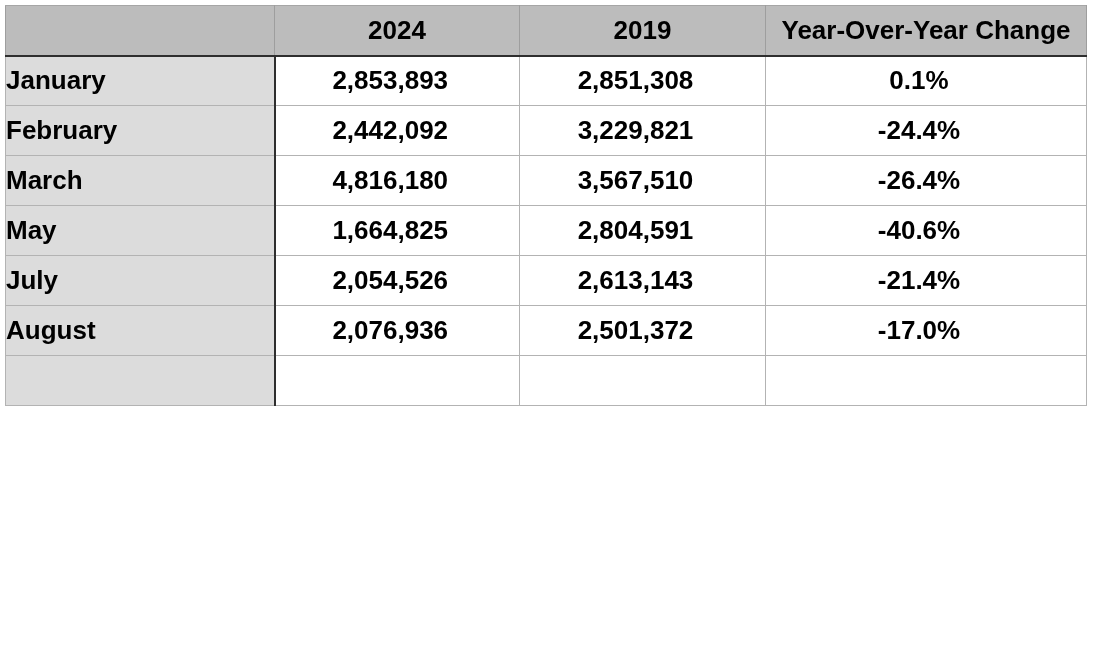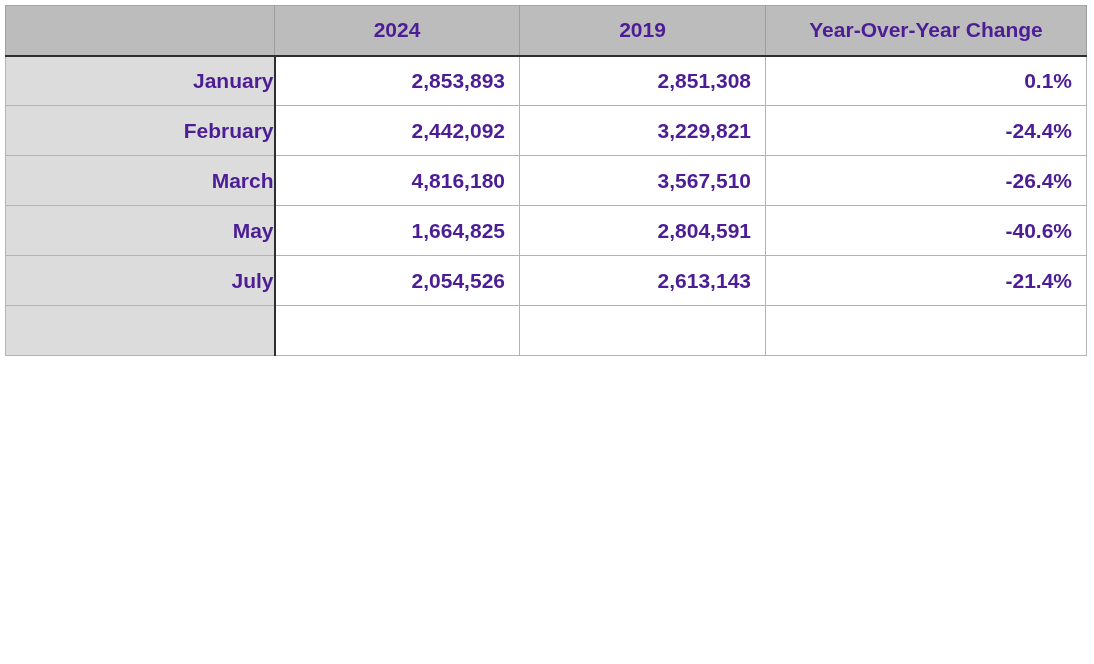--- a/index.html
+++ b/index.html
@@ -12,23 +12,23 @@
   .sheet {
     width: 1094px;
     height: 664px;
     padding: 5px;
     background: #ffffff;
   }
   table.data-table {
     border-collapse: collapse;
     table-layout: fixed;
     width: 1081px;
-    color: #4c1d95;
+    color: #000000;
     font-weight: bold;
-    font-size: 21px;
+    font-size: 26px;
   }
   .col-label  { width: 269px; }
   .col-2024   { width: 245px; }
   .col-2023   { width: 246px; }
   .col-yoy    { width: 321px; }
 
   td, th {
     height: 50px;
     border: 1px solid #b3b3b3;
     vertical-align: middle;
@@ -41,26 +41,26 @@
     background: #bcbcbc;
     border-color: #9e9e9e;
     border-top-color: #a6a6a6;
     border-bottom: 2px solid #2e2e2e;
     text-align: center;
   }
   
   tbody td.row-label {
     background: #dcdcdc;
     border-right: 2px solid #2e2e2e;
-    text-align: right;
+    text-align: left;
   }
   
   tbody td.num {
     background: #ffffff;
-    text-align: right;
+    text-align: center;
     padding-right: 14px;
   }
 </style>
 </head>
 <body>
 
 <div class="sheet">
   <table class="data-table">
     <colgroup>
       <col class="col-label">
@@ -101,20 +101,26 @@
         <td class="num">2,804,591</td>
         <td class="num">-40.6%</td>
       </tr>
       <tr>
         <td class="row-label">July</td>
         <td class="num">2,054,526</td>
         <td class="num">2,613,143</td>
         <td class="num">-21.4%</td>
       </tr>
       <tr>
+        <td class="row-label">August</td>
+        <td class="num">2,076,936</td>
+        <td class="num">2,501,372</td>
+        <td class="num">-17.0%</td>
+      </tr>
+      <tr>
         <td class="row-label"></td>
         <td class="num"></td>
         <td class="num"></td>
         <td class="num"></td>
       </tr>
     </tbody>
   </table>
 </div>
 
 </body></html>

